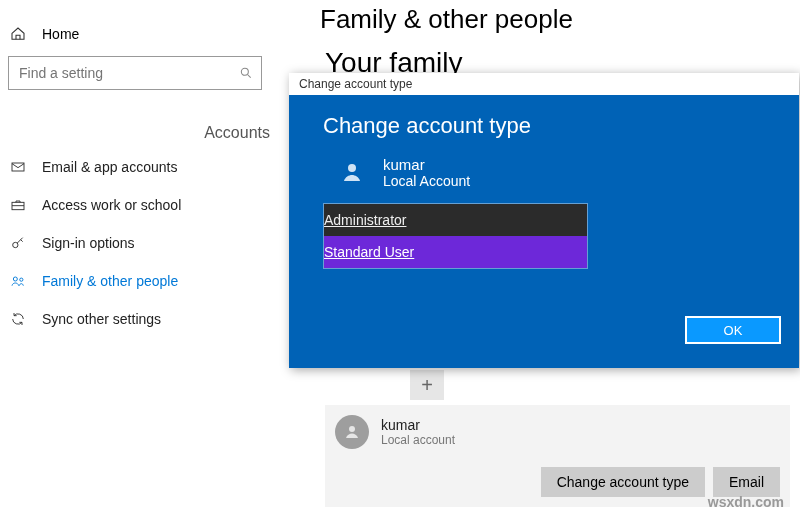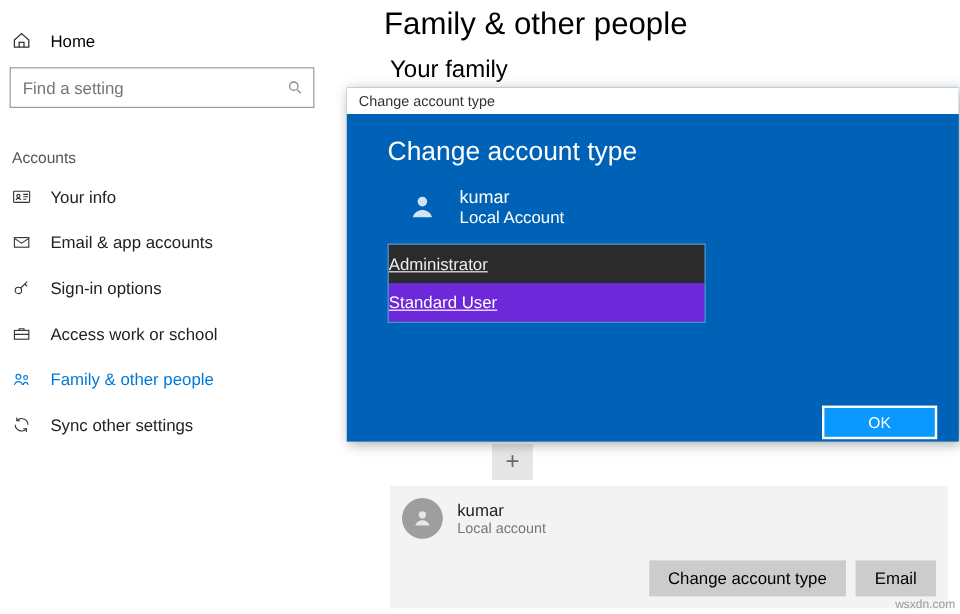--- a/index.html
+++ b/index.html
@@ -3,27 +3,27 @@
 <meta charset="utf-8">
 <style>
   * { box-sizing: border-box; font-family: "Segoe UI", Arial, sans-serif; }
   body { margin: 0; padding: 0; width: 800px; height: 512px; background: #fff; overflow: hidden; position: relative; }
   .sidebar { position: absolute; left: 0; top: 16px; width: 270px; height: 512px; padding: 6px 0 0 0; }
   .home-row { display: flex; align-items: center; gap: 16px; padding: 4px 8px 10px 10px; font-size: 14px; }
   .home-icon { width: 16px; height: 16px; }
   .search-box { margin: 4px 8px 16px 8px; border: 1px solid #999; height: 32px; display: flex; align-items: center; justify-content: space-between; padding: 16px 8px; }
   .search-box input { border: none; outline: none; font-size: 14px; flex: 1; color: #555; background: transparent; }
   .search-icon { width: 14px; height: 14px; opacity: .7; }
-  .group-label { font-size: 13px; color: #555; padding: 18px 0 6px 10px; }
+  .group-label { font-size: 16px; color: #555; padding: 18px 0 6px 10px; text-align: right; }
   .nav-item { display: flex; align-items: center; gap: 16px; padding: 11px 10px; font-size: 14px; color: #222; cursor: default; }
   .nav-item.active { color: #0078d7; }
   .nav-icon { width: 16px; height: 16px; flex: 0 0 16px; display: inline-flex; align-items: center; justify-content: center; }
   .main { position: absolute; left: 300px; top: 0; right: 0; height: 512px; }
   .page-title { font-size: 26px; font-weight: 350; padding: 4px 20px 12px 20px; }
-  .section-h { font-size: 20px; font-weight: 350; padding: 0 20px 10px 25px; }
+  .section-h { font-size: 28px; font-weight: 350; padding: 0 20px 10px 25px; }
   .add-chip { margin-left: 55px; width: 34px; height: 30px; background: #e6e6e6; display: flex; align-items: center; justify-content: center; font-size: 20px; color: #666; }
   .user-card { position: absolute; left: 325px; top: 405px; right: 10px; background: #f3f3f3; padding: 10px 10px 10px 10px; }
   .user-row { display: flex; align-items: center; gap: 12px; }
   .avatar { width: 34px; height: 34px; background: #9e9e9e; border-radius: 50%; display: flex; align-items: center; justify-content: center; }
   .avatar svg { width: 18px; height: 18px; fill: #e6e6e6; }
   .uname { font-size: 14px; color: #222; }
   .utype { font-size: 12px; color: #777; }
   .card-btns { display: flex; gap: 8px; justify-content: flex-end; margin-top: 18px; }
   .winbtn { background: #ccc; border: none; padding: 7px 16px; font-size: 14px; }
   
@@ -33,23 +33,23 @@
   .dlg-heading { font-size: 22px; font-weight: 350; color: #fff; margin-bottom: 16px; }
   .dlg-user { display: flex; align-items: center; gap: 14px; margin: 0 0 14px 12px; }
   .dlg-avatar { width: 34px; height: 34px; display: flex; align-items: center; justify-content: center; }
   .dlg-avatar svg { width: 24px; height: 24px; fill: #cfe3f5; }
   .dlg-uname { font-size: 15px; }
   .dlg-utype { font-size: 14px; }
   .dropdown { width: 265px; border: 1px solid rgba(255,255,255,.4); }
   .dd-opt { padding: 8px 0; font-size: 14px; cursor: default; text-decoration: underline; }
   .dd-opt.admin { background: #2b2b2b; color: #eee; }
   .dd-opt.sel { background: #6d28d9; color: #fff; }
-  .dlg-footer { position: absolute; right: 18px; bottom: 2px; }
+  .dlg-footer { position: absolute; right: 18px; bottom: 24px; }
   .okbtn { background: #0a99ff; border: 2px solid #fff; color: #fff; width: 96px; height: 28px; font-size: 13px; }
-  .watermark { position: absolute; right: 4px; bottom: 2px; font-size: 10px; color: #999; }
+  .watermark { position: absolute; right: 16px; bottom: 2px; font-size: 14px; color: #999; font-weight: bold; }
 </style>
 </head>
 <body>
 
 <div class="sidebar">
   <div class="home-row">
     <span class="home-icon nav-icon">
       <svg viewBox="0 0 24 24" stroke="#333" fill="none" stroke-width="1.6">
           <path d="M3 11 12 3l9 8v9H3z"></path>
           <path d="M9 20v-6h6v6"></path>
@@ -64,53 +64,43 @@
           <circle cx="10" cy="10" r="6"></circle>
           <path d="m20 20-5-5"></path>
         </svg>
     </span>
   </div>
   <div class="group-label">Accounts</div>
 
   <div class="nav-item">
     <span class="nav-icon">
       <svg viewBox="0 0 24 24" stroke="#333" fill="none" stroke-width="1.4">
-          <rect x="2" y="5" width="20" height="14" rx="1"></rect>
-          <circle cx="8" cy="11" r="2"></circle>
-          <path d="M5 16c.5-1.5 2-2 3-2s2.5.5 3 2M14 9h6M14 12h6M14 15h4"></path>
-        </svg>
-    </span>
-    <span>Your info</span>
-  </div>
-  <div class="nav-item">
-    <span class="nav-icon">
-      <svg viewBox="0 0 24 24" stroke="#333" fill="none" stroke-width="1.4">
           <rect x="3" y="6" width="18" height="12"></rect>
           <path d="m3 7 9 6 9-6"></path>
         </svg>
     </span>
     <span>Email &amp; app accounts</span>
   </div>
   <div class="nav-item">
     <span class="nav-icon">
       <svg viewBox="0 0 24 24" stroke="#333" fill="none" stroke-width="1.4">
+          <rect x="3" y="8" width="18" height="11"></rect>
+          <path d="M9 8V6h6v2M3 13h18"></path>
+        </svg>
+    </span>
+    <span>Access work or school</span>
+  </div>
+  <div class="nav-item">
+    <span class="nav-icon">
+      <svg viewBox="0 0 24 24" stroke="#333" fill="none" stroke-width="1.4">
           <circle cx="8" cy="15" r="4"></circle>
           <path d="m11 12 8-8M16 7l3 3"></path>
         </svg>
     </span>
     <span>Sign-in options</span>
-  </div>
-  <div class="nav-item">
-    <span class="nav-icon">
-      <svg viewBox="0 0 24 24" stroke="#333" fill="none" stroke-width="1.4">
-          <rect x="3" y="8" width="18" height="11"></rect>
-          <path d="M9 8V6h6v2M3 13h18"></path>
-        </svg>
-    </span>
-    <span>Access work or school</span>
   </div>
   <div class="nav-item active">
     <span class="nav-icon">
       <svg viewBox="0 0 24 24" stroke="#0078d7" fill="none" stroke-width="1.4">
           <circle cx="8" cy="9" r="3"></circle>
           <circle cx="17" cy="10" r="2.4"></circle>
           <path d="M3 19c.7-3 3-4 5-4s4.3 1 5 4M14 19c.4-2 1.7-3 3-3s2.6 1 3 3"></path>
         </svg>
     </span>
     <span>Family &amp; other people</span>

